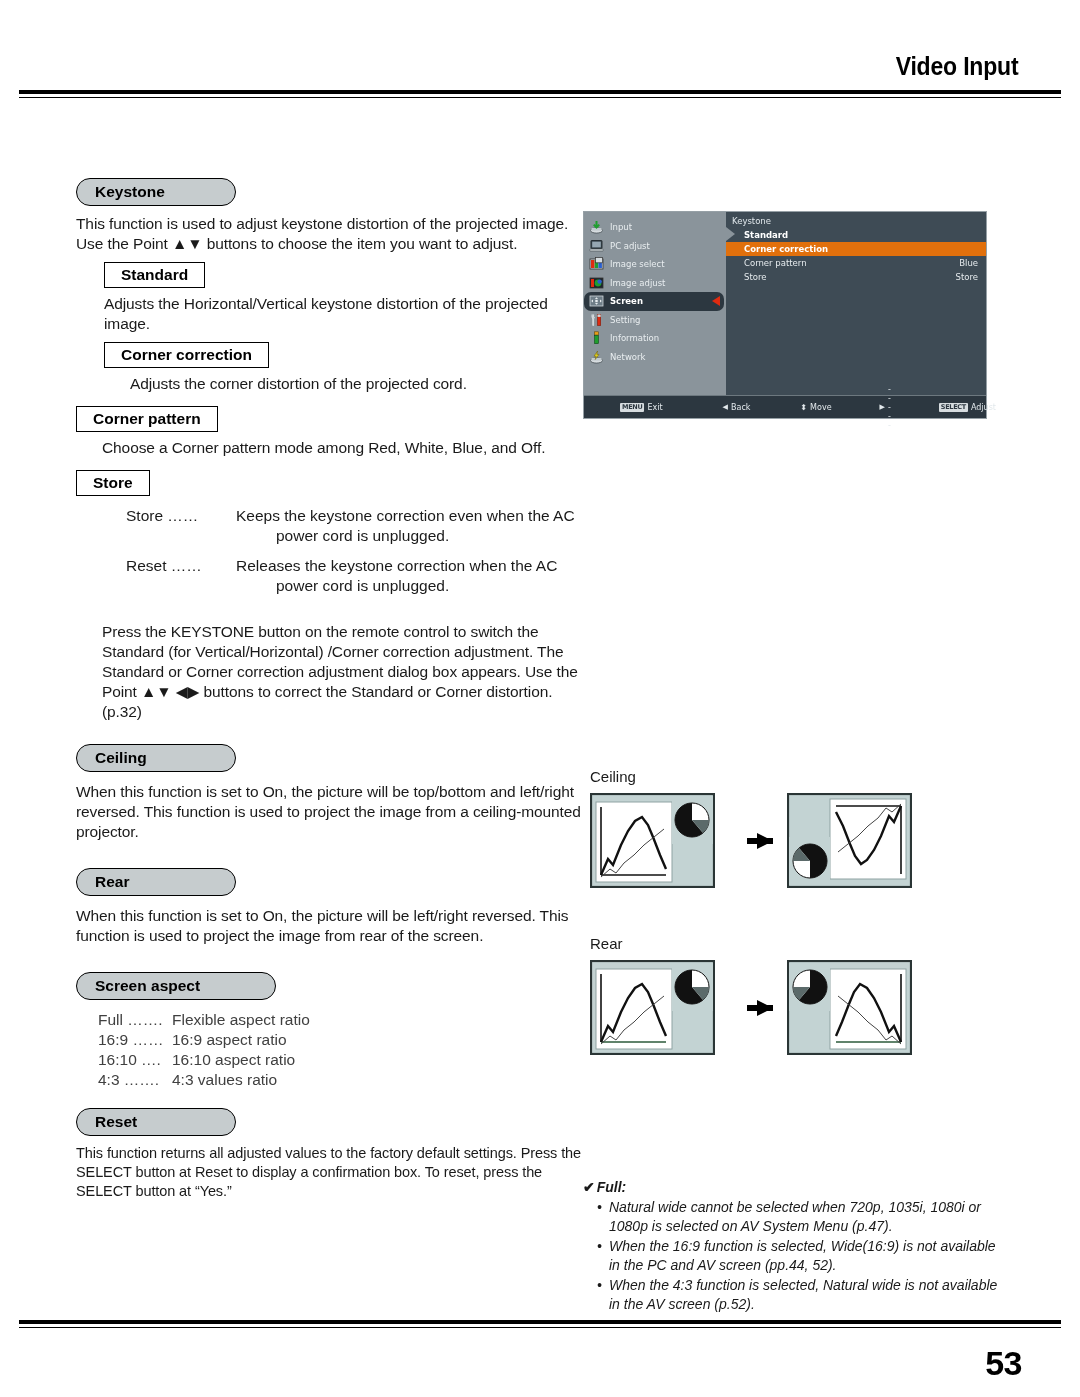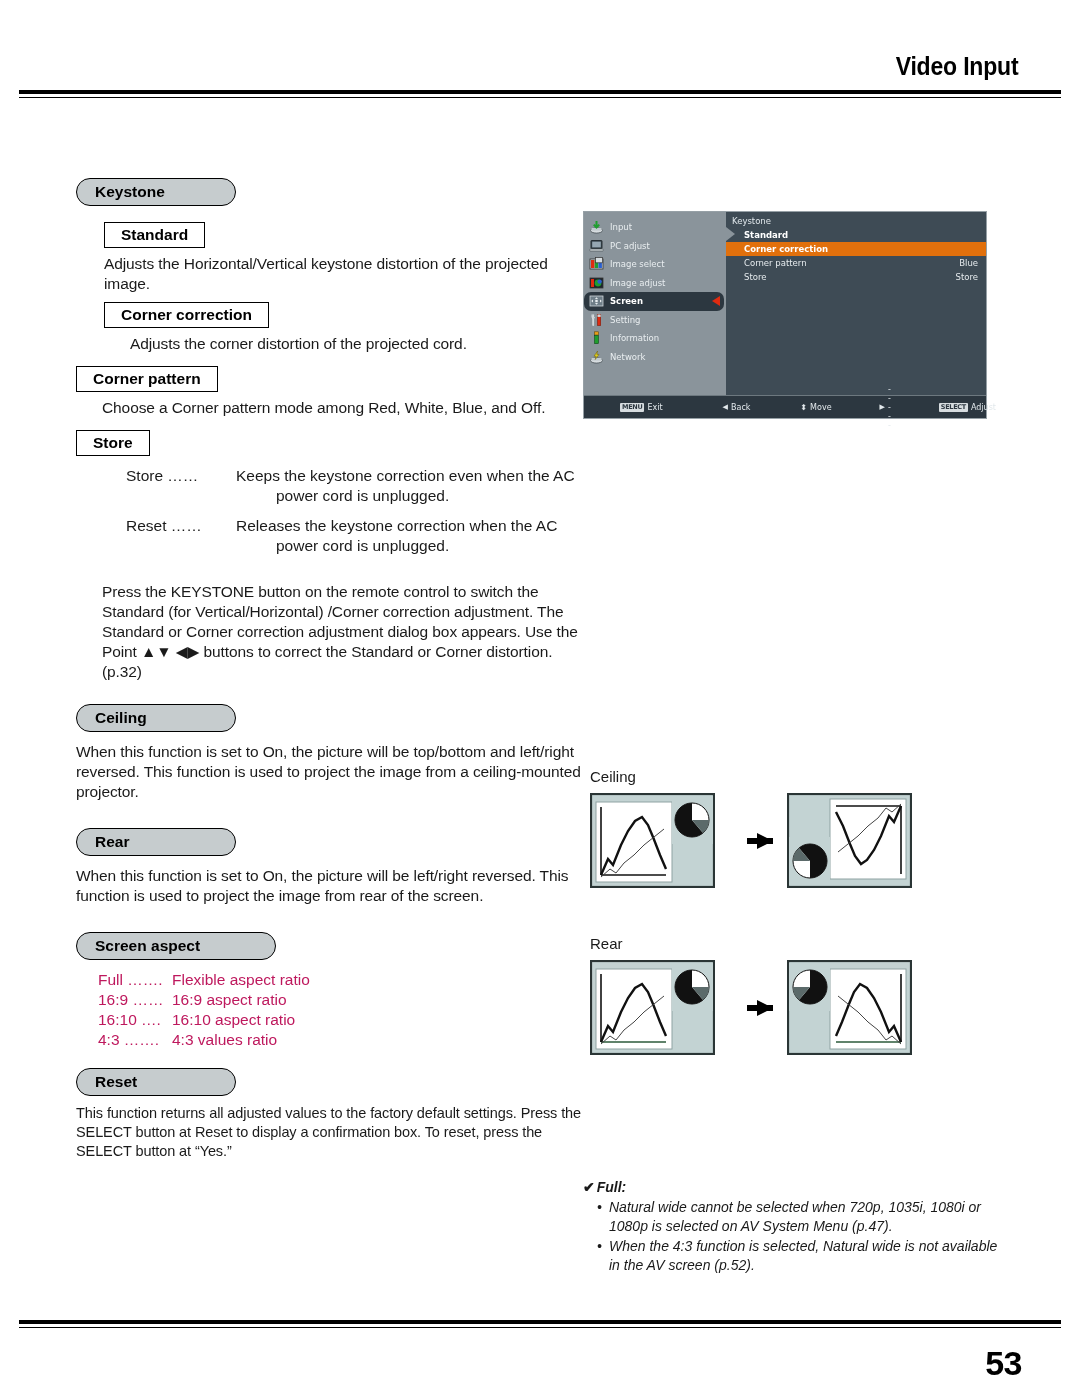--- a/index.html
+++ b/index.html
@@ -146,21 +146,21 @@
     white-space: nowrap;
     overflow: hidden;
   }
   .defrow .desc { flex: 1; }
   .defrow .desc .cont { display: block; margin-left: 40px; }
 
   .aspectrow {
     display: flex;
     font-size: 15.5px;
     line-height: 20px;
-    color: #be185d;
+    color: #404040;
     margin-left: 22px;
     align-items: center;
   }
   .aspectrow .term {
     width: 74px;
     flex: 0 0 74px;
     white-space: nowrap;
     overflow: hidden;
   }
 
@@ -338,20 +338,21 @@
 <div class="page-header">
   <div class="header-title">Video Input</div>
   <div class="header-rule-thick"></div>
   <div class="header-rule-thin"></div>
 </div>
 
 <div class="col-left">
 
   <div class="pill">Keystone</div>
   <div class="sp8"></div>
+  <p class="body">This function is used to adjust keystone distortion of the projected image. Use the Point ▲▼ buttons to choose the item you want to adjust.</p>
 
   <div class="sp8"></div>
   <div class="indent1">
     <div class="boxed">Standard</div>
   </div>
   <div class="sp6"></div>
   <p class="body indent2" style="margin-left:28px;">Adjusts the Horizontal/Vertical keystone distortion of the projected image.</p>
 
   <div class="sp8"></div>
   <div class="indent1">
@@ -635,20 +636,21 @@
     </svg>
   </div>
 </div>
 
 <div class="note">
   <div>
     <span class="chk">✔</span><span class="note-title">Full:</span>
   </div>
   <ul>
     <li>Natural wide cannot be selected when 720p, 1035i, 1080i or 1080p is selected on AV System Menu (p.47).</li>
+    <li>When the 16:9 function is selected, Wide(16:9) is not available in the PC and AV screen (pp.44, 52).</li>
     <li>When the 4:3 function is selected, Natural wide is not available in the AV screen (p.52).</li>
   </ul>
 </div>
 
 <div class="page-footer">
   <div class="footer-rule-thick"></div>
   <div class="footer-rule-thin"></div>
   <div class="page-number">53</div>
 </div>
 

